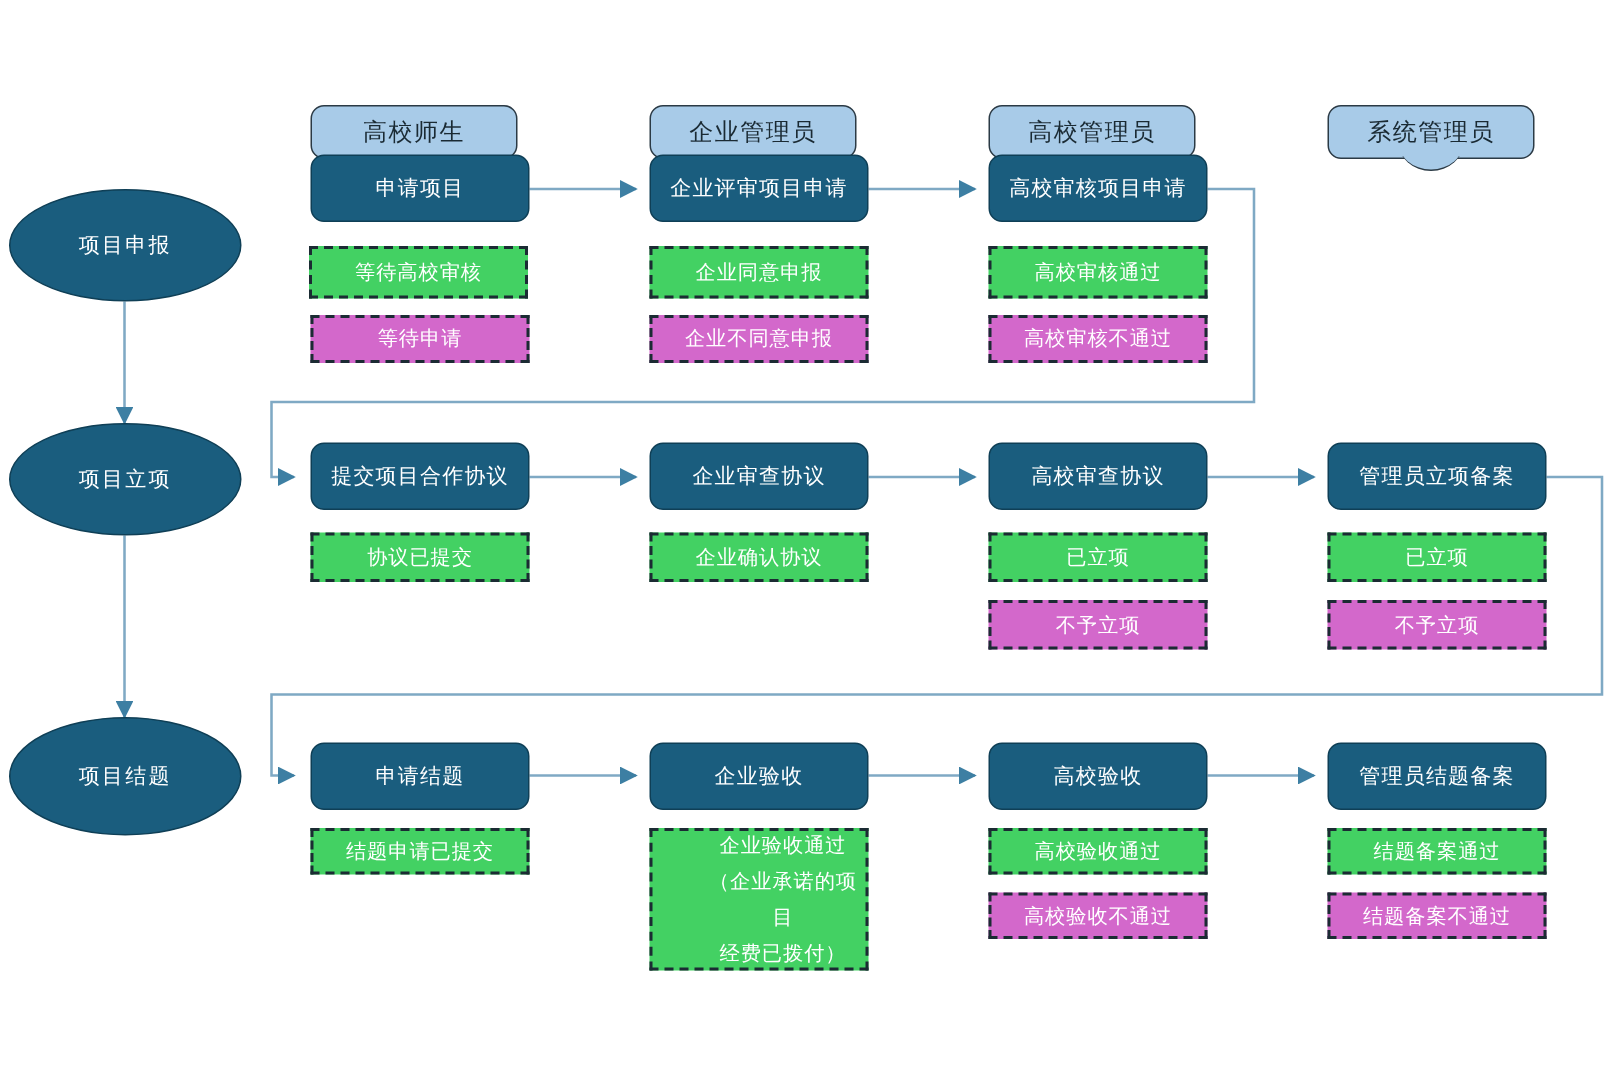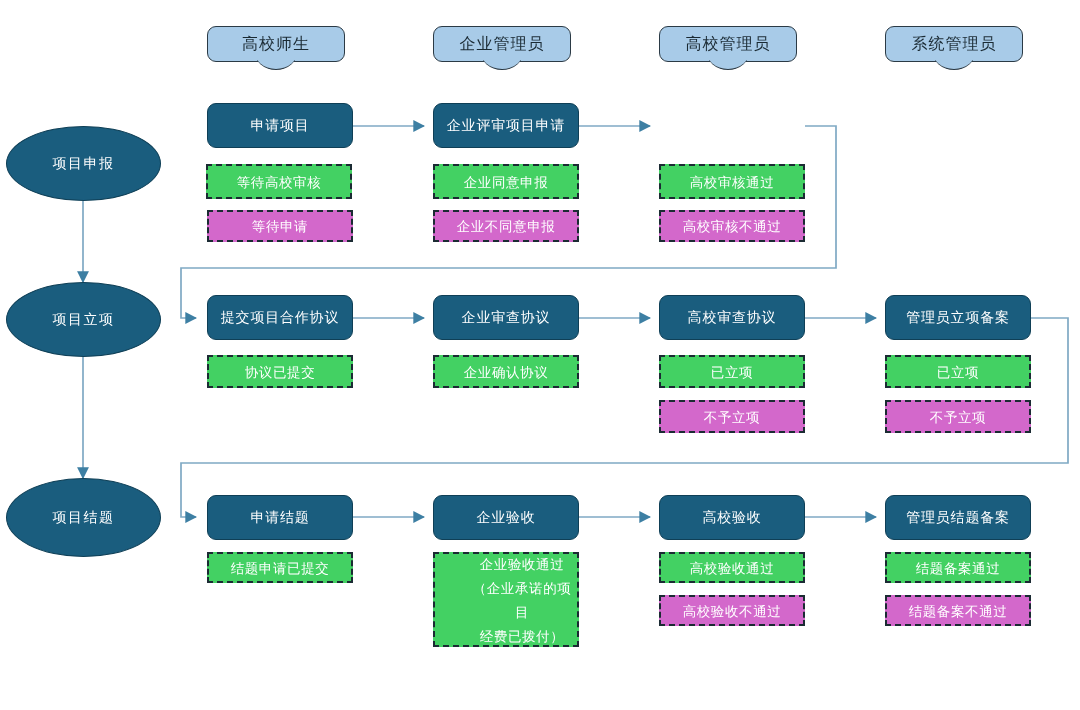--- a/index.html
+++ b/index.html
@@ -43,20 +43,21 @@
 
   
   .role-badge {
     background: #a8cbe8;
     border: 1.4px solid #2b3a45;
     border-radius: 9px;
     color: #1a2a33;
     font-size: 16px;
     letter-spacing: 1px;
     height: 36px;
+    margin-top: 44px;
   }
   .role-badge .tail {
     position: absolute;
     left: 50%;
     transform: translateX(-50%);
     bottom: -11px;
     width: 40px;
     height: 12px;
     overflow: hidden;
   }
@@ -171,20 +172,23 @@
   <div class="node stage" style="left:6px; top:478px; width:155px; height:79px;">
     <span>项目结题</span>
   </div>
 
   <div class="node proc" style="left:207px; top:103px; width:146px; height:45px;">
     <span>申请项目</span>
   </div>
   <div class="node proc" style="left:433px; top:103px; width:146px; height:45px;">
     <span>企业评审项目申请</span>
   </div>
+  <div class="node proc" style="left:659px; top:103px; width:146px; height:45px;">
+    <span>高校审核项目申请</span>
+  </div>
 
   <div class="node chip ok" style="left:206px; top:164px; width:146px; height:35px;text-align:center;">
     <span>等待高校审核</span>
   </div>
   <div class="node chip bad" style="left:207px; top:210px; width:146px; height:32px;">
     <span>等待申请</span>
   </div>
 
   <div class="node chip ok" style="left:433px; top:164px; width:146px; height:35px;">
     <span>企业同意申报</span>

